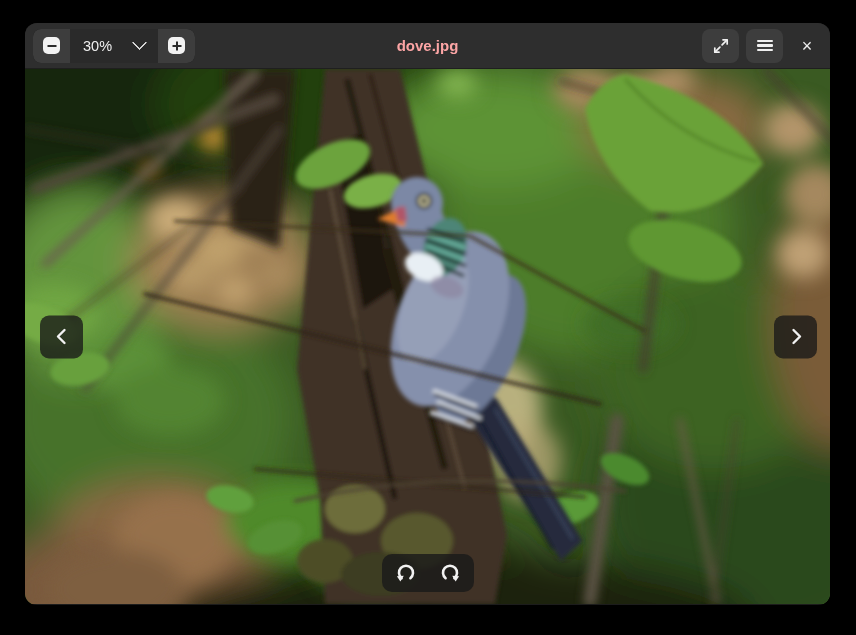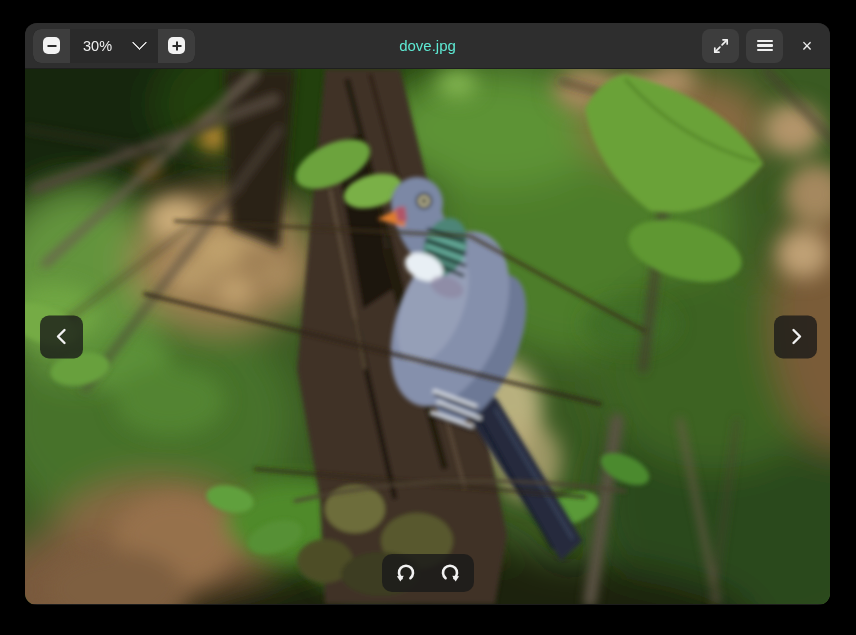--- a/index.html
+++ b/index.html
@@ -17,21 +17,21 @@
   .zg-btn:last-child{border-radius:0 8px 8px 0;}
   .sq-icon{width:17px;height:17px;background:#f2f2f2;border-radius:5px;position:relative;}
   .sq-icon::before,.sq-icon::after{content:"";position:absolute;background:#2b2b2b;left:50%;top:50%;
     transform:translate(-50%,-50%);}
   .sq-icon::before{width:9px;height:2px;}
   .sq-icon.plus::after{width:2px;height:9px;}
   .zoom-level{display:flex;align-items:center;gap:22px;padding:0 13px;background:#2a2a2a;
     color:#f0f0f0;font-size:14.5px;cursor:pointer;border:none;}
   .chev-down{width:9px;height:9px;border-right:2px solid #d5d5d5;border-bottom:2px solid #d5d5d5;
     transform:rotate(45deg) translate(-2px,-2px);border-radius:1px;}
-  .hb-title{position:absolute;left:0;right:0;text-align:center;color:#5eead4;font-weight:normal;
+  .hb-title{position:absolute;left:0;right:0;text-align:center;color:#fca5a5;font-weight:bold;
     font-size:15px;pointer-events:none;}
   .hb-right{margin-left:auto;display:flex;align-items:center;gap:7px;}
   .hb-btn{width:37px;height:34px;border:none;border-radius:8px;background:#3d3d3d;cursor:pointer;
     display:flex;align-items:center;justify-content:center;padding:0;}
   .hb-btn.flat{background:transparent;width:34px;color:#ededed;font-size:18px;line-height:1;}
   .hamburger{width:16px;height:12px;display:flex;flex-direction:column;justify-content:space-between;}
   .hamburger span{display:block;height:2.4px;background:#f0f0f0;border-radius:1px;}
   
   .content{position:relative;width:805px;height:535px;background:#2c451b;overflow:hidden;}
   .content svg.photo{display:block;}

